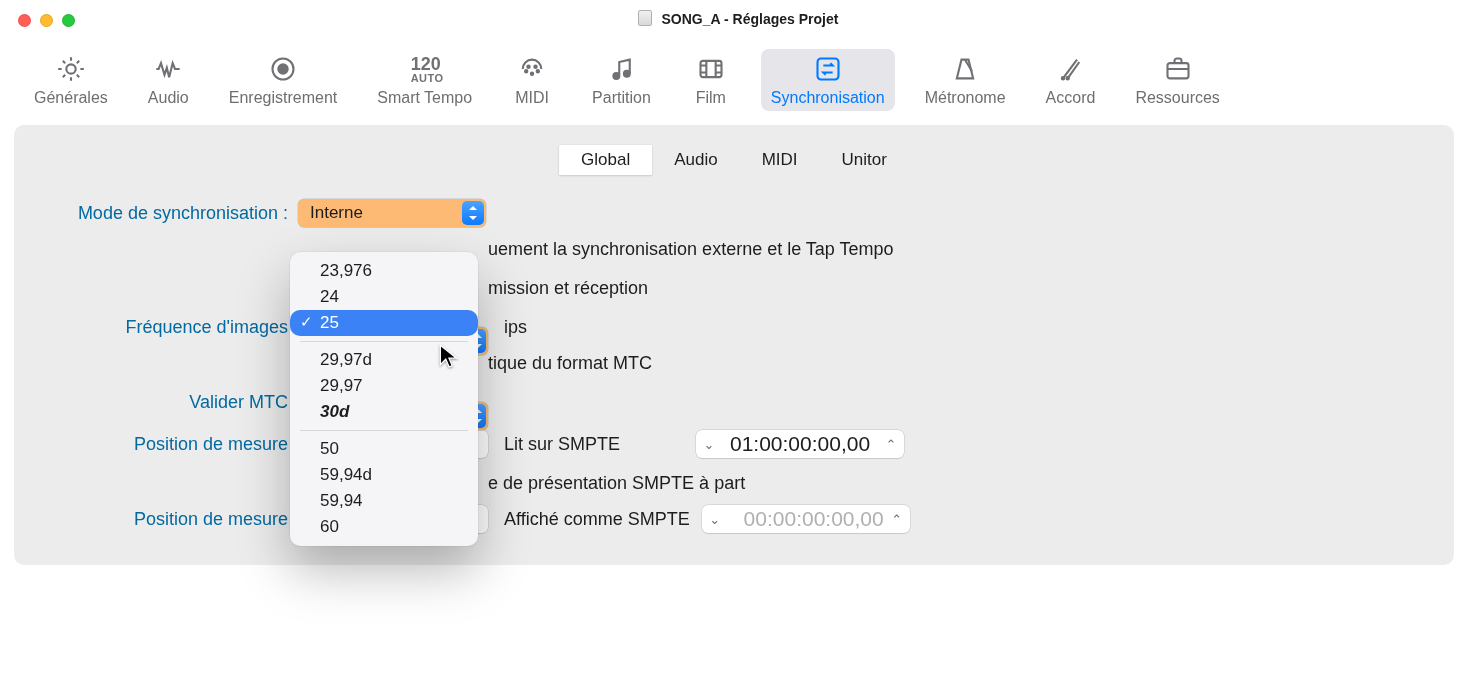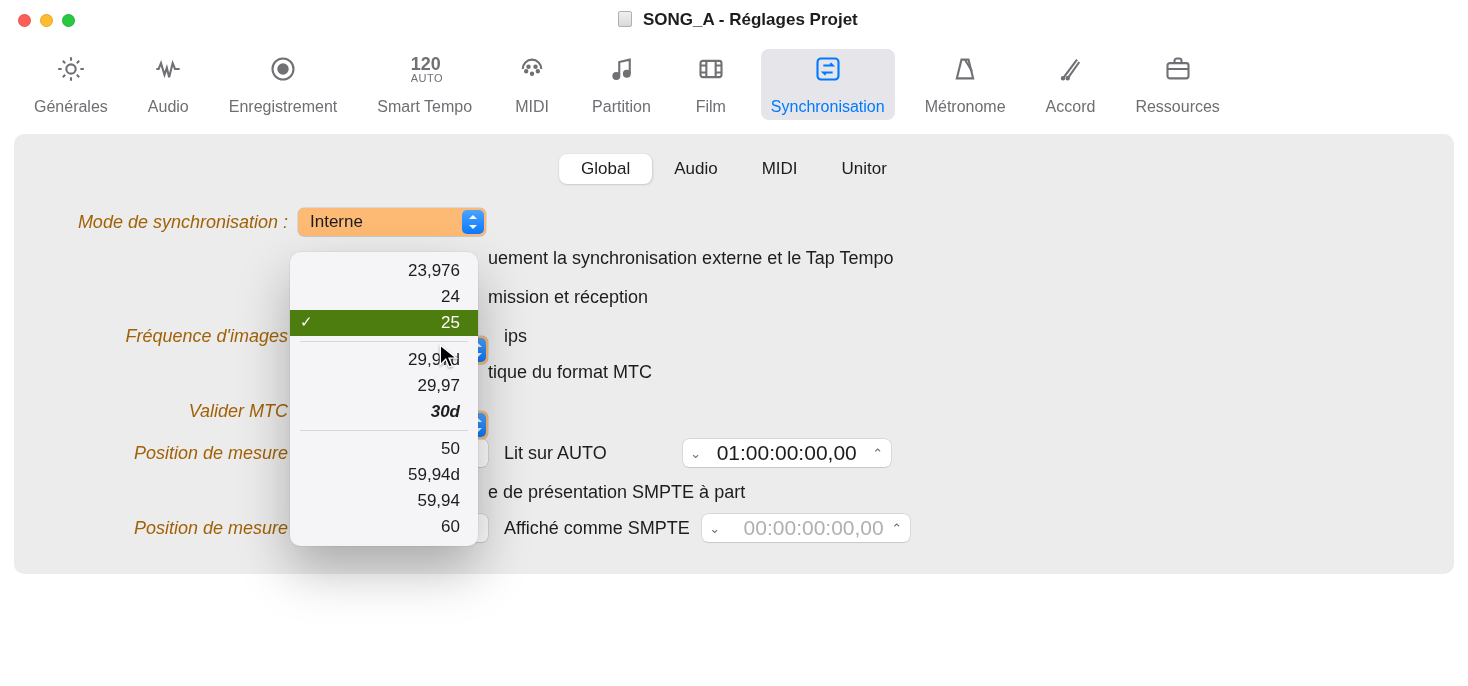--- a/index.html
+++ b/index.html
@@ -20,21 +20,21 @@
     }
     .wc-dot { width: 13px; height: 13px; border-radius: 50%; }
     .wc-red { background: #ff5f57; border: 0.5px solid rgba(0,0,0,.1); }
     .wc-yellow { background: #febc2e; border: 0.5px solid rgba(0,0,0,.1); }
     .wc-green { background: #28c840; border: 0.5px solid rgba(0,0,0,.1); }
 
     .title-row {
       position: absolute; top: 10px; left: 0; right: 0;
       text-align: center;
       font-weight: 600;
-      font-size: 17px;
+      font-size: 14px;
       padding-left: 8px;
     }
     .title-row .doc-icon {
       display: inline-block; width: 14px; height: 16px;
       vertical-align: -2px; margin-right: 6px;
       background: linear-gradient(180deg,#f0f0f0,#d9d9d9);
       border: 0.5px solid #b0b0b0; border-radius: 2px;
       position: relative;
     }
 
@@ -46,62 +46,61 @@
     }
     .tool {
       display: flex; flex-direction: column; align-items: center;
       min-width: 60px;
       color: #6e6e73;
       font-size: 16px;
       padding: 6px 10px 4px;
       border-radius: 8px;
     }
     .tool.active { color: #007aff; background: #e5e5ea; }
-    .tool .ti { height: 28px; display:flex; align-items: center; justify-content:center; margin-bottom:15px;}
+    .tool .ti { height: 28px; display:flex; align-items: center; justify-content:center; margin-bottom:6px;}
     .tool .ti svg, .tool .ti span { width: 28px; height: 28px; }
 
     .content-shell {
       margin: 4px 14px 0;
       height: 440px;
       background: #ececec;
       border-radius: 10px;
       position: relative;
     }
 
     .segmented {
       position: absolute; top: 18px; left: 50%; transform: translateX(-50%);
       background: #ececec;
       border-radius: 9px;
       display: flex;
       padding: 2px;
       font-size: 17px;
     }
     .seg {
       padding: 5px 22px;
-      border-radius: 8px;
+      border-radius: 0;
       color: #1d1d1f;
     }
     .seg.active {
       background: #fff;
       box-shadow: 0 1px 2px rgba(0,0,0,.12), 0 0 0 0.5px rgba(0,0,0,.05);
       font-weight: 500;
     }
 
     .form-area {
       position: absolute; top: 70px; left: 0; right: 0;
       padding-left: 28px;
     }
     .form-row {
       display: flex; align-items: center; height: 36px;
     }
     .lbl {
       width: 256px; text-align: right; padding-right: 10px;
-      color: #a16207;
+      color: #0369a1;
       font-size: 18px;
-      font-style: italic;
     }
 
     .select-pill {
       background: #fdba74;
       border-radius: 6px;
       height: 28px;
       display: inline-flex; align-items: center;
       box-shadow: 0 0 0 0.5px rgba(0,0,0,.15), 0 0.5px 1px rgba(0,0,0,.08);
       padding-left: 12px;
       position: relative;
@@ -139,24 +138,23 @@
       background: #f5f5f7;
       border-radius: 10px;
       box-shadow: 0 24px 52px rgba(0,0,0,.28), 0 0 0 0.5px rgba(0,0,0,.08);
       padding: 6px 0;
       z-index: 1000;
       font-size: 17px;
     }
     .popup .item {
       padding: 3px 18px 3px 30px;
       position: relative;
-      text-align: right;
     }
     .popup .item.selected {
-      background: #4d7c0f; color: #fff; font-weight:500;
+      background: #3b82f6; color: #fff; font-weight:500;border-radius:10px;
     }
     .popup .item.selected::before {
       content: "✓"; position:absolute; left:10px; top:3px; font-size:15px;
     }
     .popup .italic { font-style: italic; font-weight:600; }
     .popup hr { border:none; border-top:1px solid #d8d8dc; margin:5px 10px; }
 
     .cursor {
       position:absolute; top: 343px; left: 438px; z-index: 1100;
     }
@@ -201,21 +199,21 @@
         <svg viewBox="0 0 24 24" fill="none" stroke="#707075" stroke-width="1.8">
           <circle cx="12" cy="12" r="9"></circle>
           <circle cx="12" cy="12" r="4" fill="#707075"></circle>
         </svg>
       </div>
     <span>Enregistrement</span>
   </div>
   <div class="tool">
     <div class="ti" style="flex-direction:column; line-height:1;">
       <span style="font-size:18px;font-weight:600;color:#707075;">120</span>
-      <span style="font-size:11px;font-weight:400;color:#707075;letter-spacing:.5px;">AUTO</span>
+      <span style="font-size:11px;font-weight:700;color:#707075;letter-spacing:.5px;">AUTO</span>
     </div>
     <span>Smart Tempo</span>
   </div>
   <div class="tool">
     <div class="ti">
         <svg viewBox="0 0 24 24" fill="none" stroke="#707075" stroke-width="1.8">
           <path d="M4 12a8 8 0 0 1 16 0"></path>
           <circle cx="7" cy="14" r="1" fill="#707075"></circle>
           <circle cx="12" cy="16" r="1" fill="#707075"></circle>
           <circle cx="17" cy="14" r="1" fill="#707075"></circle>
@@ -350,21 +348,21 @@
       </div>
     </div>
 
     <div class="form-row row-gap-lg">
       <div class="lbl">Position de mesure</div>
       <div style="width:190px; display:flex; justify-content:flex-end;">
         <div class="stepper" style="width:30px; justify-content:center;">
             <span class="arrow">⌃</span>
           </div>
       </div>
-      <span class="right-text">Lit sur AUTO</span>
+      <span class="right-text">Lit sur SMPTE</span>
       <span style="width:76px;"></span>
       <div class="stepper">
         <span class="arrow">⌄</span>
         <span class="val smpte-val">01:00:00:00,00</span>
         <span class="arrow">⌃</span>
       </div>
     </div>
 
     <div class="form-row">
       <div class="lbl"></div>

